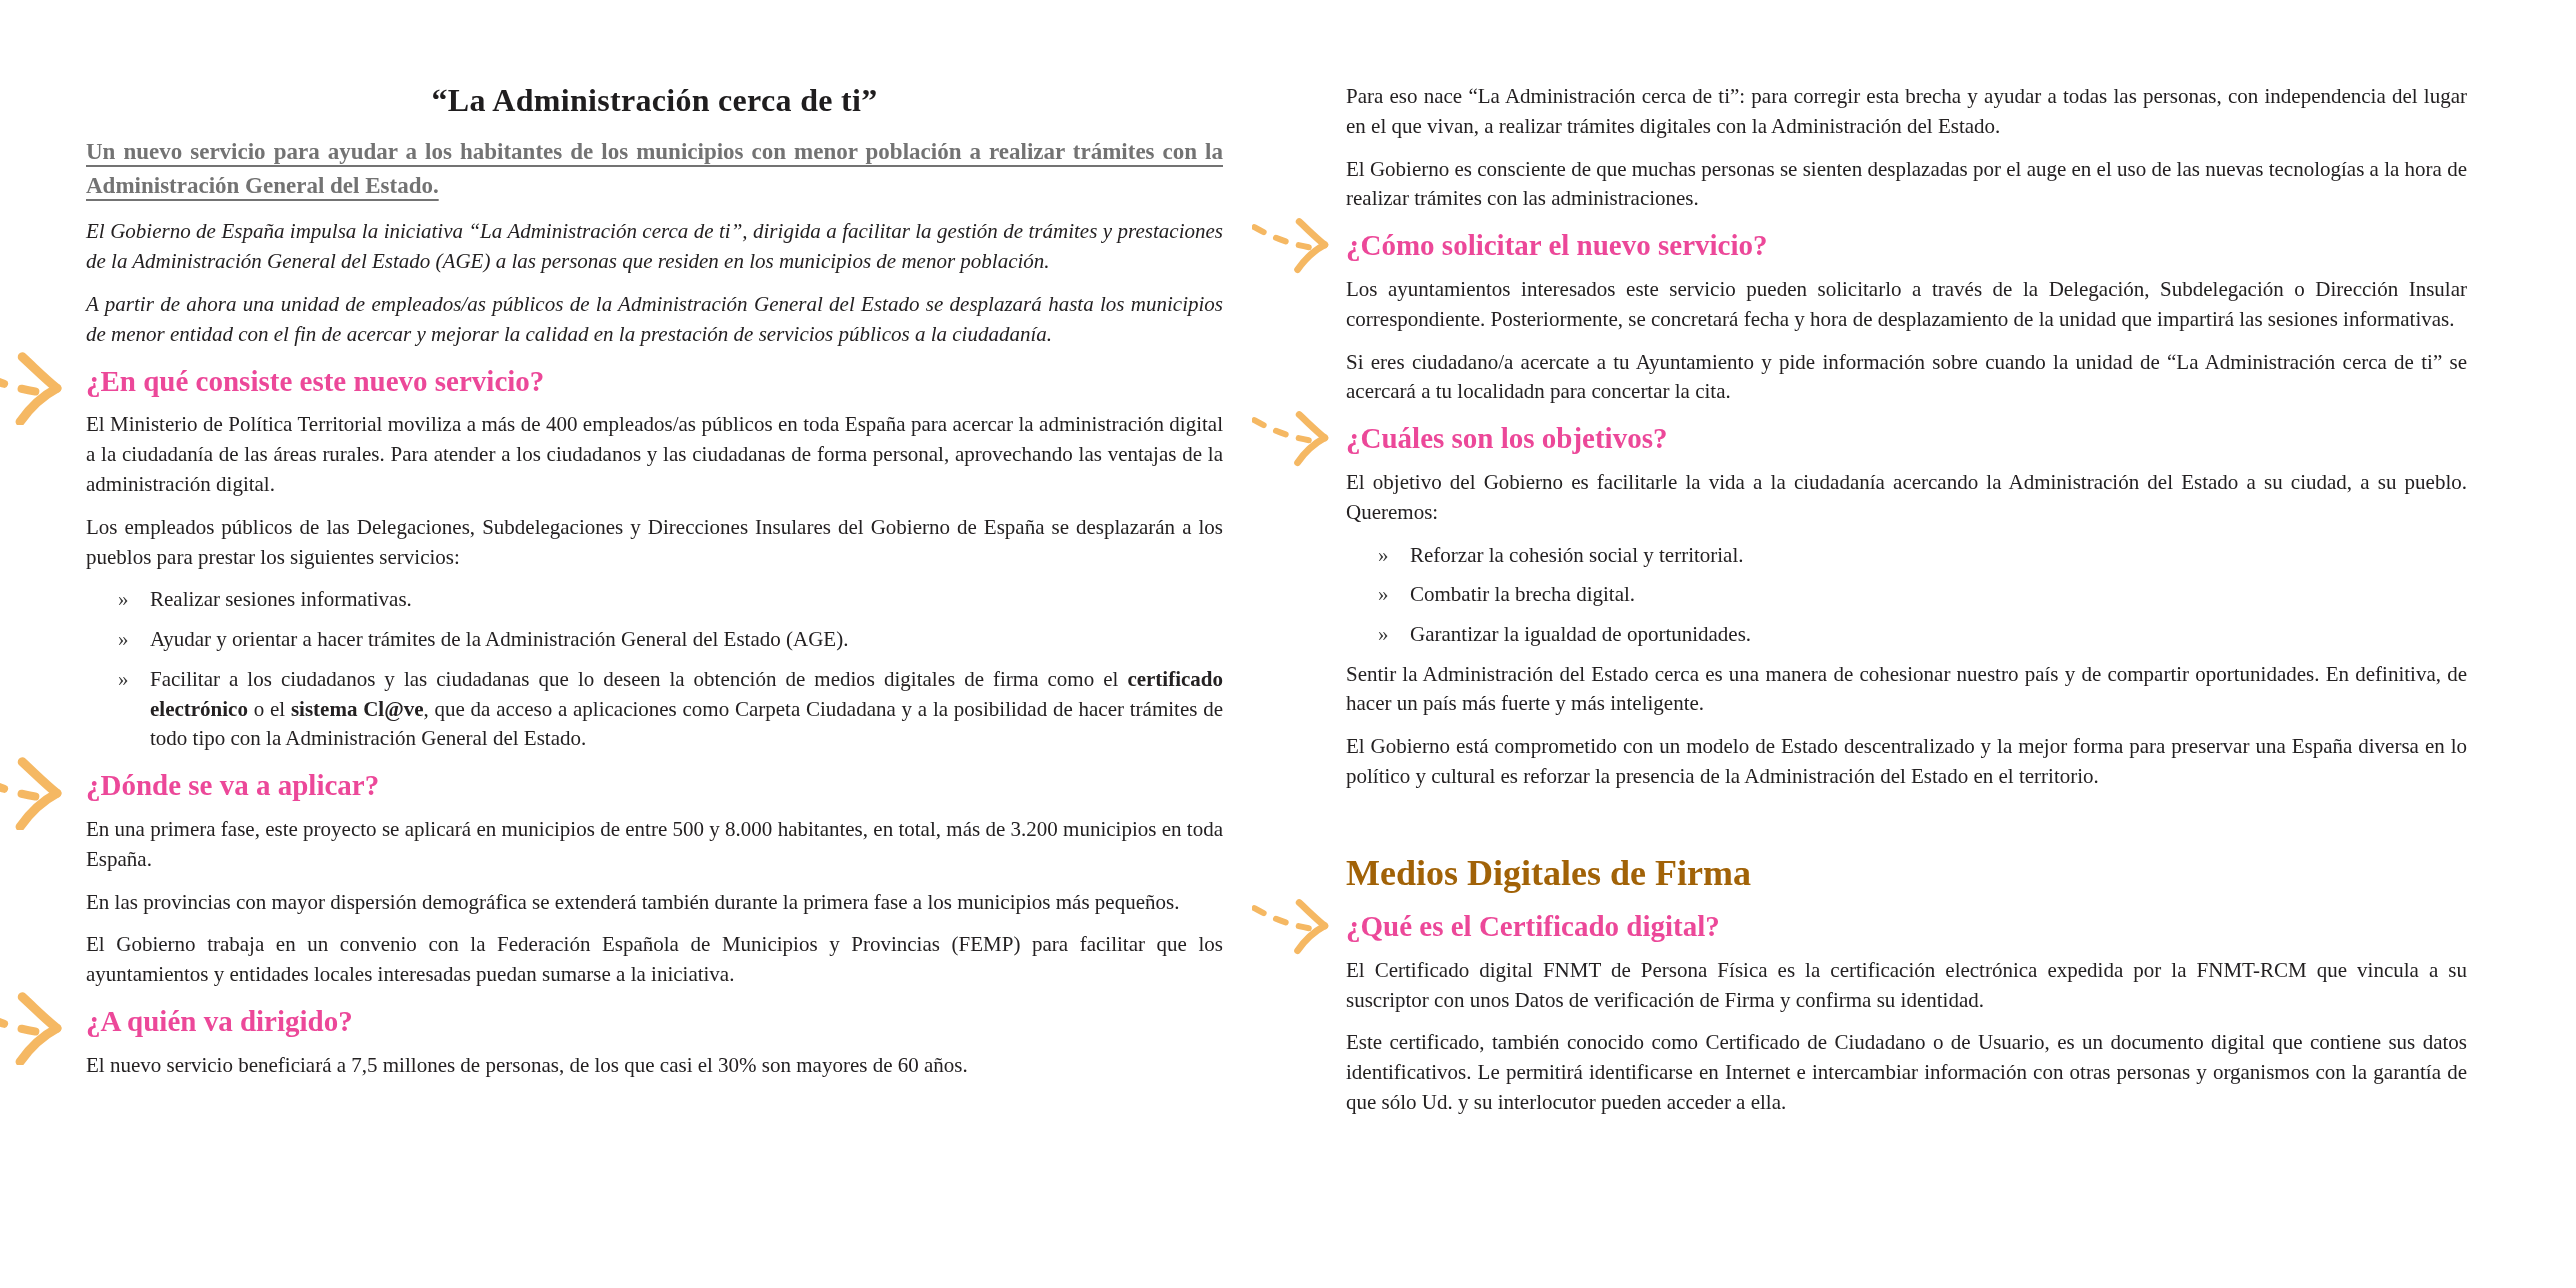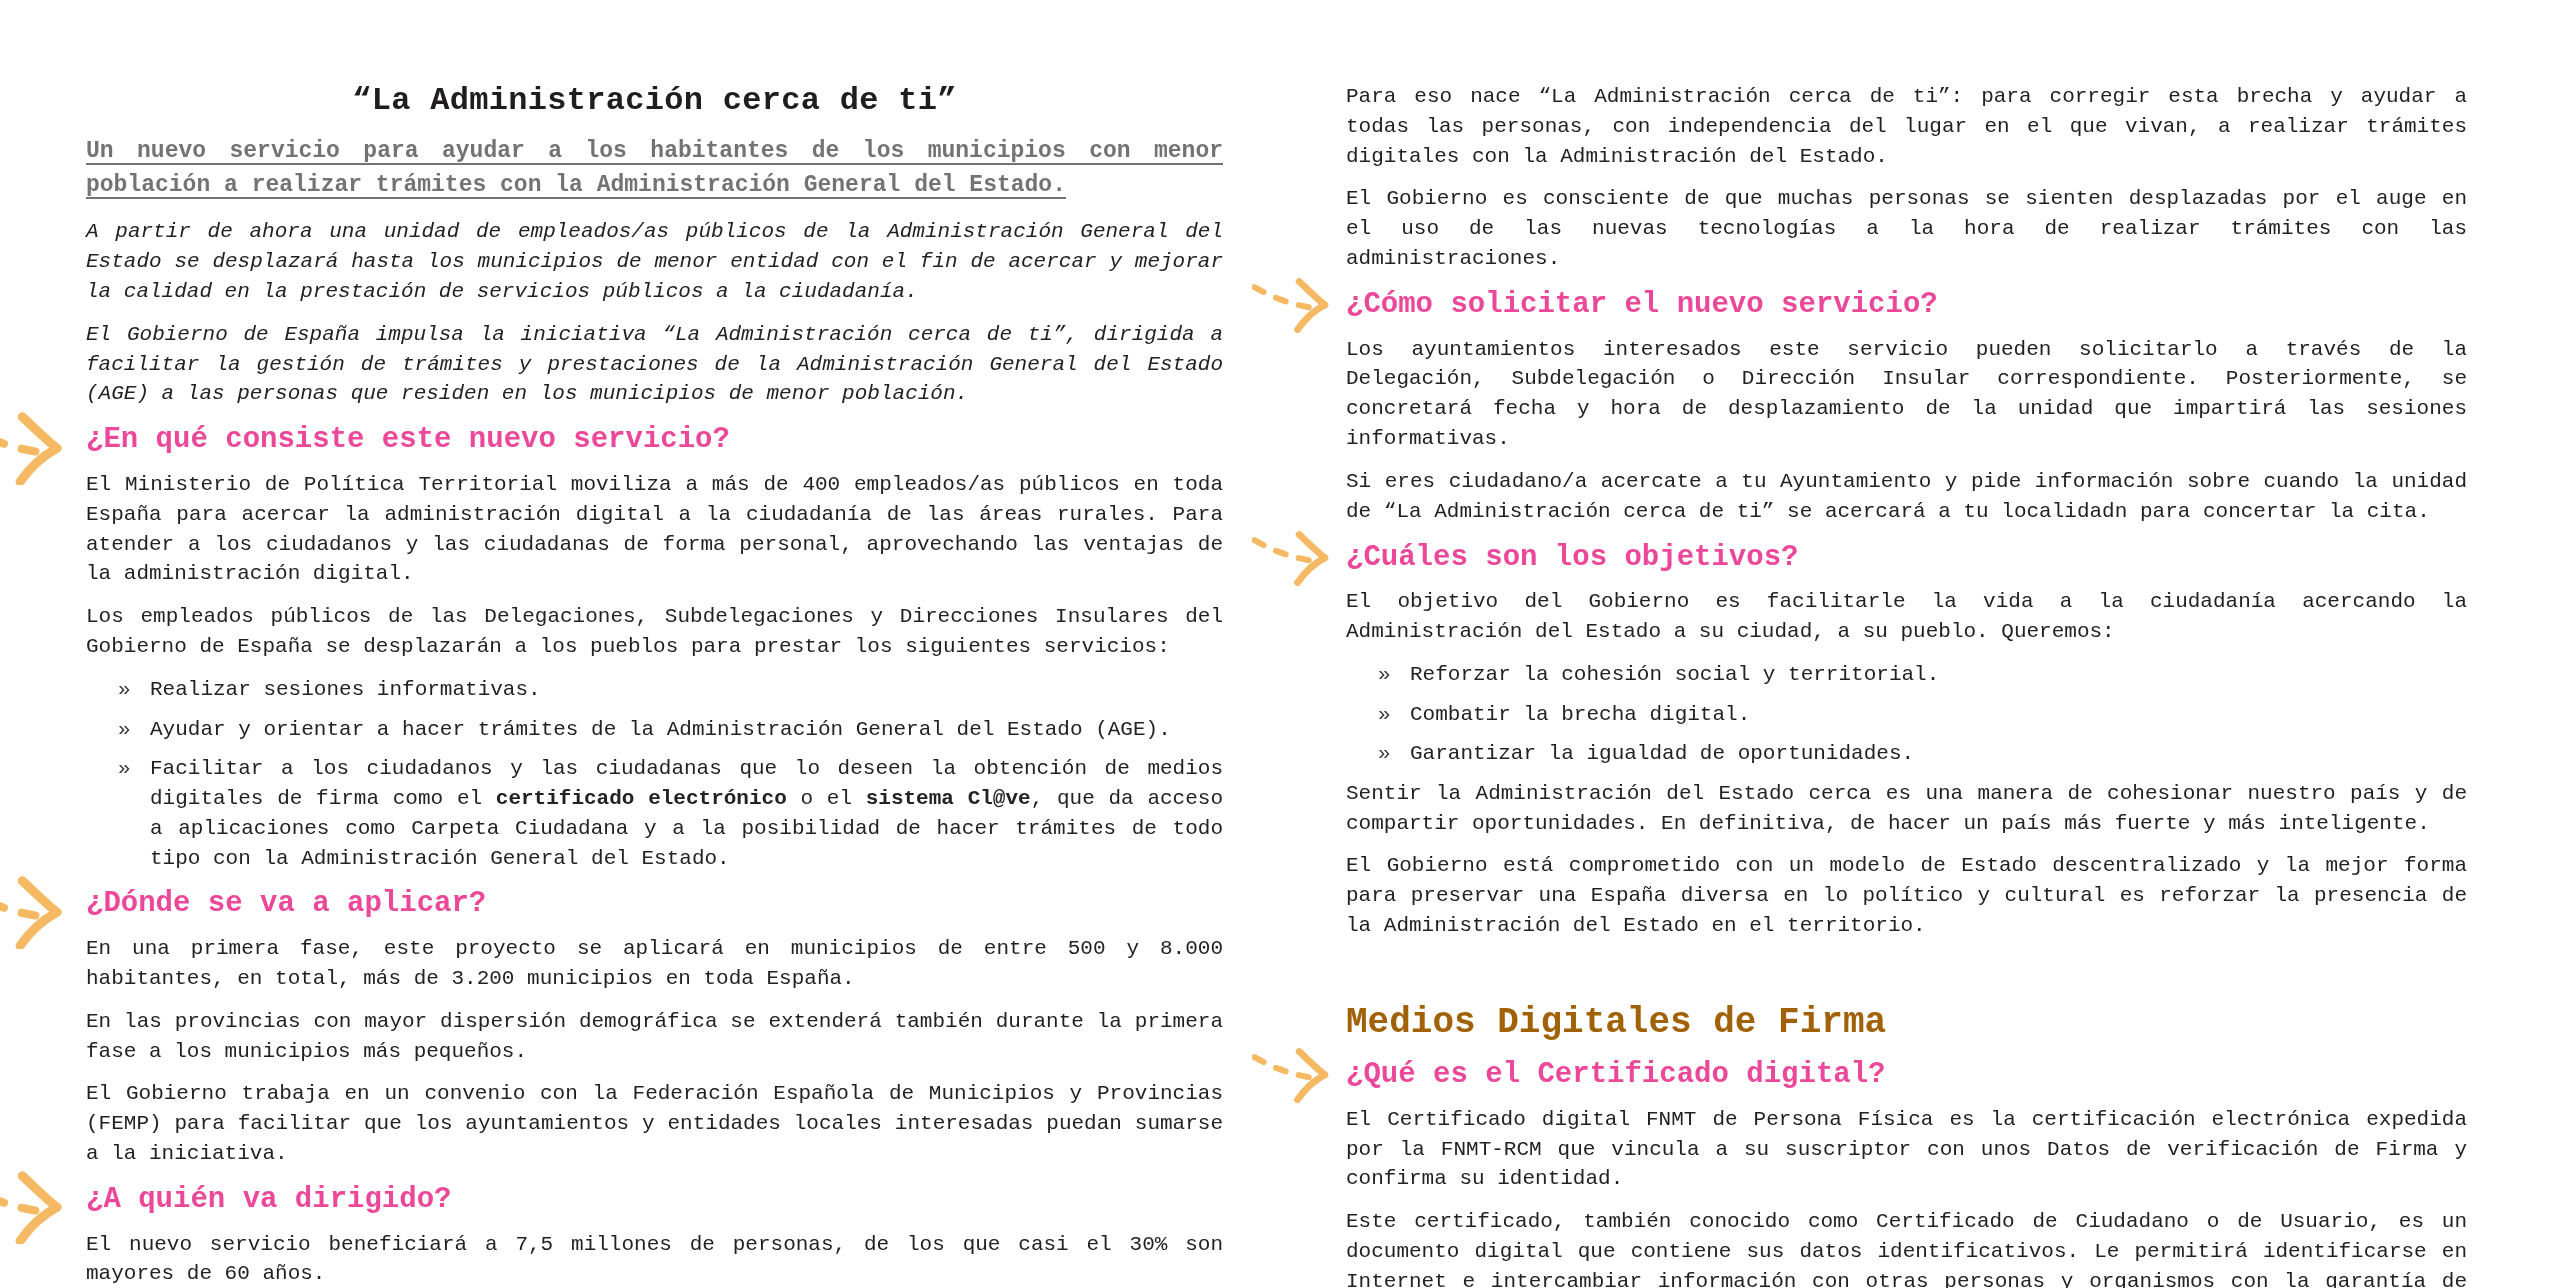--- a/index.html
+++ b/index.html
@@ -1,21 +1,21 @@
 <!DOCTYPE html>
 <html style="font-size:8.7px"><head>
 <meta charset="utf-8">
 <style>
   html,body { margin:0; padding:0; background:#ffffff; }
   .page {
     position:relative;
     width:2576px; height:1288px;
     background:#ffffff;
     overflow:hidden;
-    font-family:Liberation Mono, monospace;
+    font-family:Liberation Serif, serif;
     color:#242122;
   }
   .col { position:absolute; top:82px; }
   .col-left  { left:86px;  width:1137px; }
   .col-right { left:1346px; width:1121px; }
 
   .doc-title {
     margin:0 0 16.4px 0;
     font-size:32px; font-weight:bold;
     text-align:center; color:#1f1d1e;
@@ -79,22 +79,22 @@
   </defs>
 </svg>
 
 <div class="page">
 
   <div class="col col-left">
     <div class="doc-title">“La Administración cerca de ti”</div>
 
     <div class="subtitle">Un nuevo servicio para ayudar a los habitantes de los municipios con menor población a realizar trámites con la Administración General del Estado.</div>
 
+    <p class="body italic">El Gobierno de España impulsa la iniciativa “La Administración cerca de ti”, dirigida a facilitar la gestión de trámites y prestaciones de la Administración General del Estado (AGE) a las personas que residen en los municipios de menor población.</p>
     <p class="body italic">A partir de ahora una unidad de empleados/as públicos de la Administración General del Estado se desplazará hasta los municipios de menor entidad con el fin de acercar y mejorar la calidad en la prestación de servicios públicos a la ciudadanía.</p>
-    <p class="body italic">El Gobierno de España impulsa la iniciativa “La Administración cerca de ti”, dirigida a facilitar la gestión de trámites y prestaciones de la Administración General del Estado (AGE) a las personas que residen en los municipios de menor población.</p>
 
     <h2 class="blue">
       <svg class="arrow" viewBox="0 0 220 150">
           <use href="#dashed-arrow"></use>
         </svg>
       <span>¿En qué consiste este nuevo servicio?</span>
     </h2>
 
     <p class="body">El Ministerio de Política Territorial moviliza a más de 400 empleados/as públicos en toda España para acercar la administración digital a la ciudadanía de las áreas rurales. Para atender a los ciudadanos y las ciudadanas de forma personal, aprovechando las ventajas de la administración digital.</p>
     <p class="body">Los empleados públicos de las Delegaciones, Subdelegaciones y Direcciones Insulares del Gobierno de España se desplazarán a los pueblos para prestar los siguientes servicios:</p>

